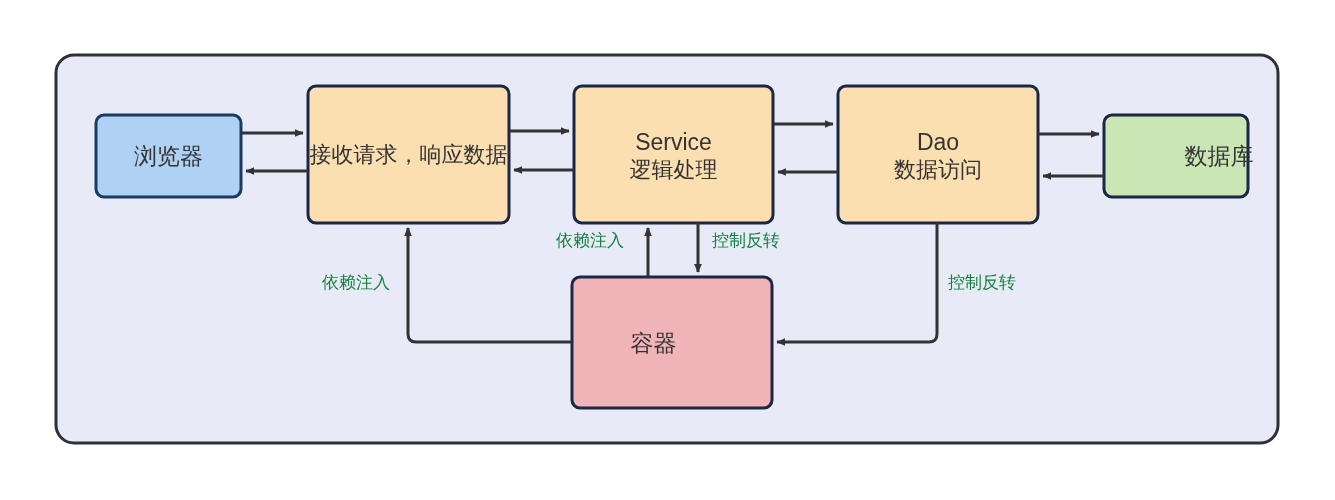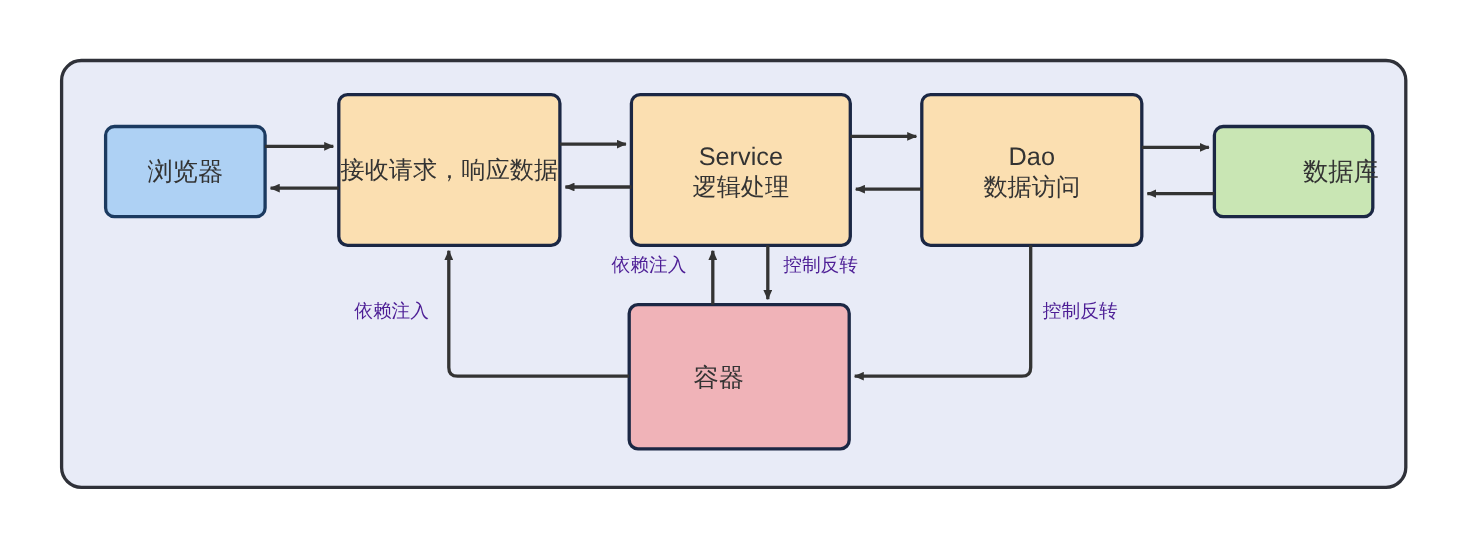--- a/index.html
+++ b/index.html
@@ -41,21 +41,21 @@
     white-space: nowrap;
   }
   .sub-line {
     font-size: 22px;
     line-height: 26px;
     white-space: nowrap;
   }
   .edge-label {
     position: absolute;
     font-size: 17px;
-    color: #4c1d95;
+    color: #15803d;
     white-space: nowrap;
   }
 </style>
 </head>
 <body>
 
 <div id="stage">
 
   <svg class="diagram" viewBox="0 0 1335 500">
     <defs>

